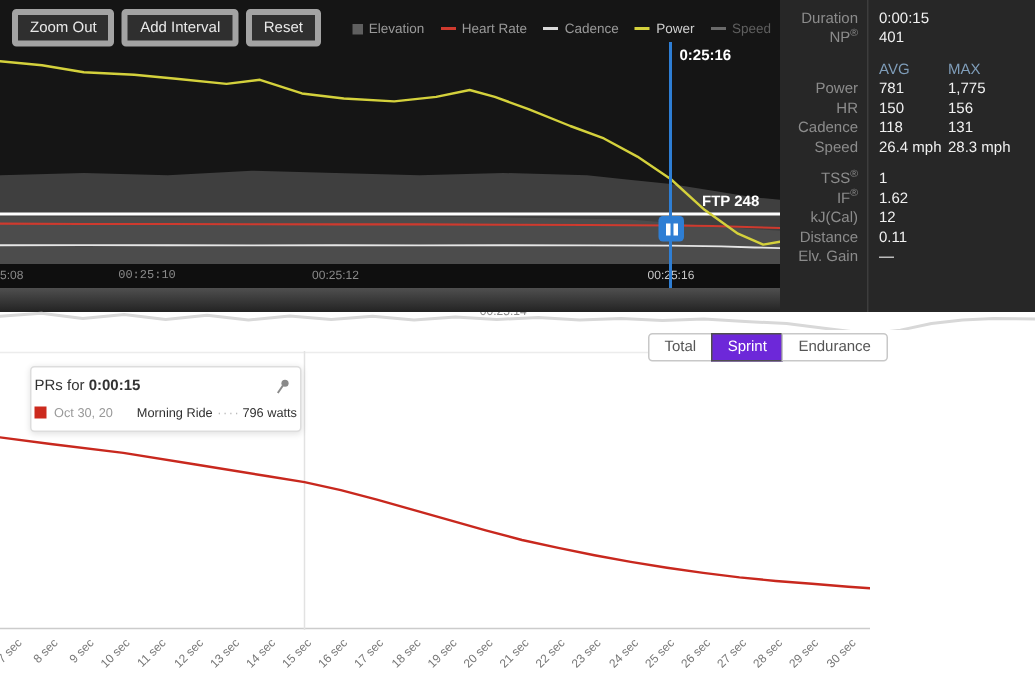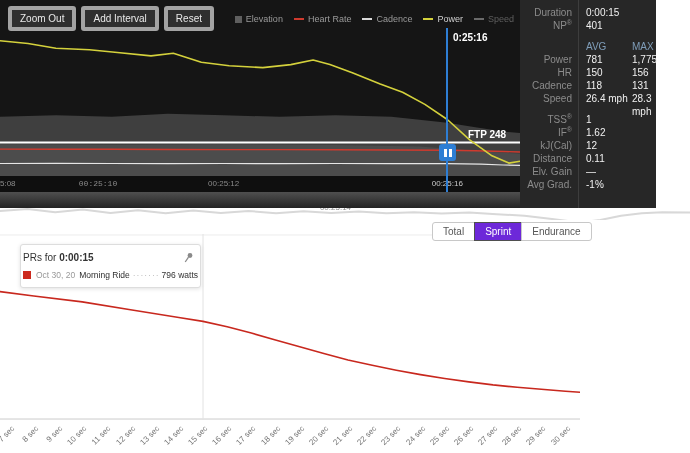--- a/index.html
+++ b/index.html
@@ -22,21 +22,21 @@
   .sw{display:inline-block}
   .sw.square{width:7px;height:7px}
   .sw.line{width:10px;height:2px}
   .playhead-line{position:absolute;left:446px;top:28px;width:2px;height:164px;background:#2e7ed4;cursor:col-resize;z-index:3}
   .playhead-time{position:absolute;left:453px;top:32px;color:#fff;font-size:10px;font-weight:bold;z-index:3}
   .pause-btn{position:absolute;left:439px;top:144px;width:17px;height:17px;background:#2e7ed4;border:none;border-radius:3px;display:flex;align-items:center;justify-content:center;gap:2px;cursor:pointer;z-index:4}
   .pbar{width:3px;height:8px;background:#fff;display:block}
   .ftp-label{position:absolute;left:468px;top:129px;color:#fff;font-size:10px;font-weight:bold;z-index:3}
 
   
-  .stats-panel{position:absolute;left:520px;top:0;width:136px;height:208px;background:#272727;font-size:10px;padding-top:6px}
+  .stats-panel{position:absolute;left:520px;top:0;width:170px;height:208px;background:#272727;font-size:10px;padding-top:6px}
   .stats-sep{position:absolute;left:58px;top:0;width:1px;height:208px;background:#3d3d3d}
   .srow{display:flex;height:13px;line-height:13px}
   .srow .lbl{width:58px;text-align:right;padding-right:6px;color:#8c8c8c;flex:none}
   .srow .v1{width:54px;padding-left:8px;color:#f1f1f1;flex:none}
   .srow .v1.wide{width:auto}
   .srow .v2{color:#f1f1f1}
   .srow.hdr .v1,.srow.hdr .v2{color:#7f9db9}
   .sgap{height:8px}
   sup{font-size:7px;line-height:0;vertical-align:super}
 
@@ -49,21 +49,21 @@
   .tab{font-family:inherit;font-size:10px;padding:3px 10px;background:#fff;border:1px solid #c8c8c8;color:#555;margin-left:-1px;cursor:pointer}
   .tab:first-child{border-radius:3px 0 0 3px;margin-left:0}
   .tab:last-child{border-radius:0 3px 3px 0}
   .tab.active{background:#6d28d9;border-color:#4f4f4f;color:#fff}
   .pr-tip{position:absolute;left:20px;top:24px;width:181px;background:#fff;border:1px solid #ddd;border-radius:3px;box-shadow:0 1px 4px rgba(0,0,0,.12);padding:7px 2px;z-index:5}
   .tip-row1{font-size:10px;color:#333}
   .tip-row1 b{font-weight:bold}
   .pin{position:absolute;right:5px;top:6px;cursor:pointer}
   .tip-row2{display:flex;align-items:center;margin-top:7px;font-size:8.5px}
   .tswatch{width:8px;height:8px;margin-right:5px;flex:none}
-  .tdate{color:#999;margin-right:4px;white-space:nowrap}
+  .tdate{color:#999;margin-right:16px;white-space:nowrap}
   .tname{color:#2e2e2e;white-space:nowrap}
   .tleader{flex:1;overflow:hidden;color:#b9b9b9;margin:0 3px;white-space:nowrap;letter-spacing:1px}
   .twatts{color:#333;white-space:nowrap}
   .pr-svg{position:absolute;left:0;top:14px}
   .xlabels{position:absolute;left:0;top:202px;width:690px;height:31px}
   .xlabels span{position:absolute;top:2px;font-size:8px;color:#777;white-space:nowrap;transform-origin:0 0;transform:rotate(-45deg) translateX(-100%)}
 </style>
 </head>
 <body>
 
@@ -172,24 +172,20 @@
           <div class="lbl">kJ(Cal)</div>
           <div class="v1 wide">12</div>
         </div>
         <div class="srow">
           <div class="lbl">Distance</div>
           <div class="v1 wide">0.11</div>
         </div>
         <div class="srow">
           <div class="lbl">Elv. Gain</div>
           <div class="v1 wide">—</div>
-        </div>
-        <div class="srow">
-          <div class="lbl">Avg Grad.</div>
-          <div class="v1 wide">-1%</div>
         </div>
       </div>
   </aside>
 
   <svg id="overview-strip" class="overview-svg" width="690" height="34">
       <polyline points="0.0,12.9 27.6,10.9 55.2,14.3 82.8,11.6 110.4,15.0 138.0,12.2 165.6,15.3 193.2,12.6 220.8,15.0 248.4,12.9 276.0,15.3 303.6,13.3 331.2,15.0 358.8,13.6 386.4,15.3 414.0,14.3 441.6,15.6 469.2,14.6 496.8,16.3 524.4,17.7 552.0,21.1 579.6,24.5 600.3,22.1 621.0,17.7 641.7,15.3 662.4,14.3 690.0,14.6" fill="none" stroke="#d8d8d8" stroke-width="2" stroke-linejoin="round" stroke-linecap="round"></polyline>
     </svg>
 
   <section class="pr-panel">
     <div class="tabs">

